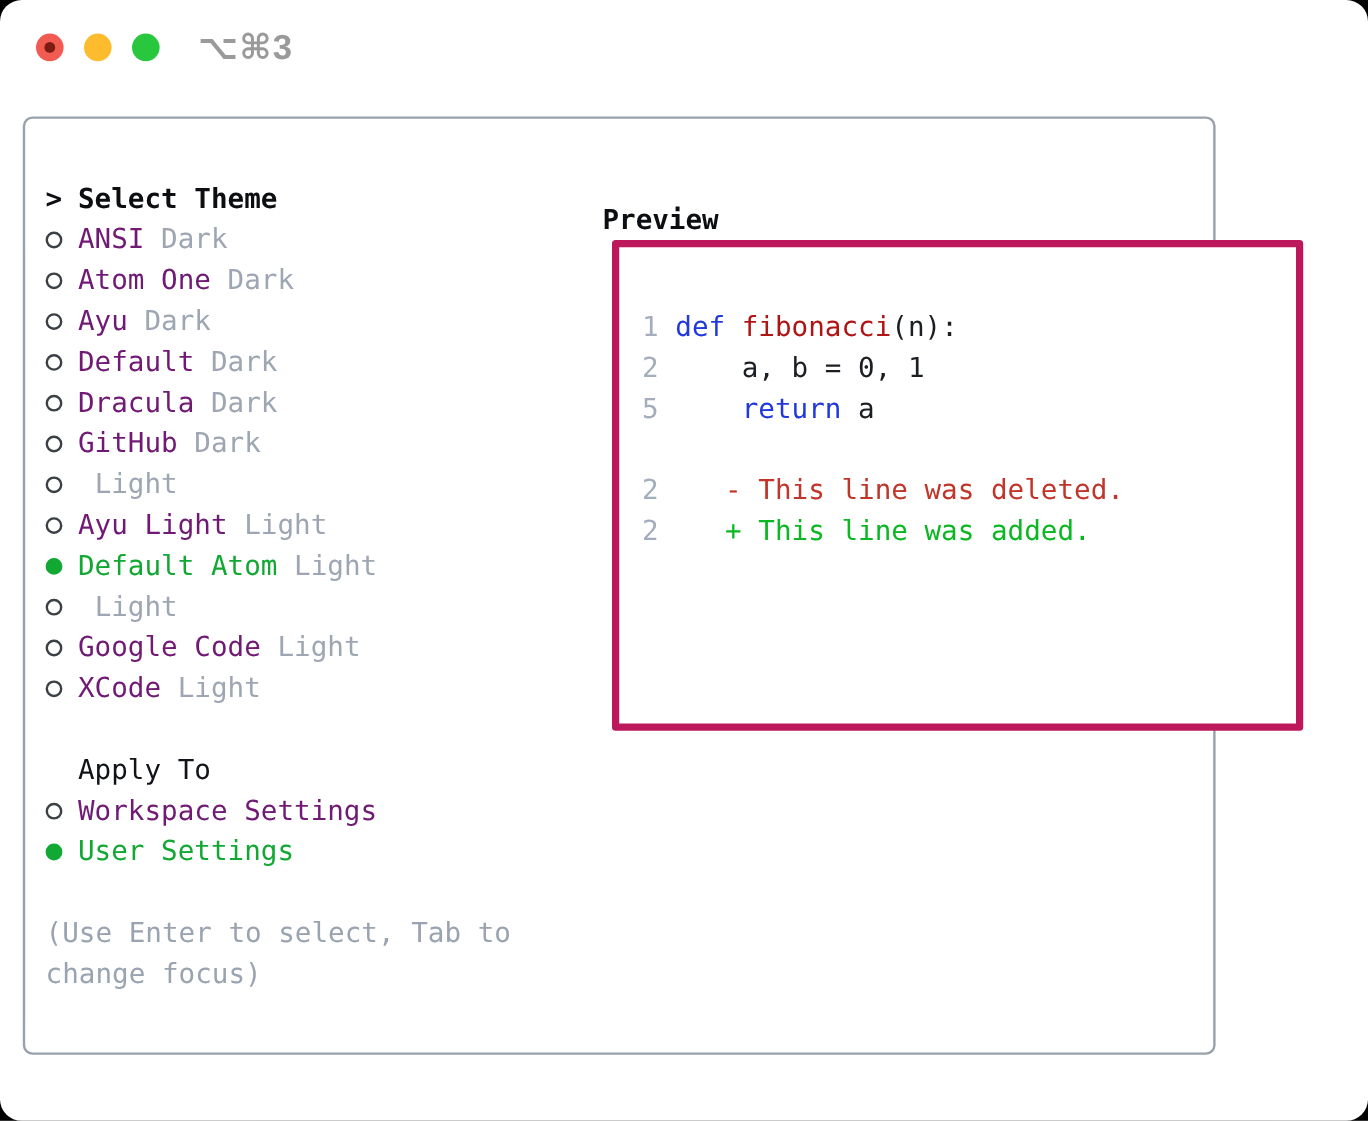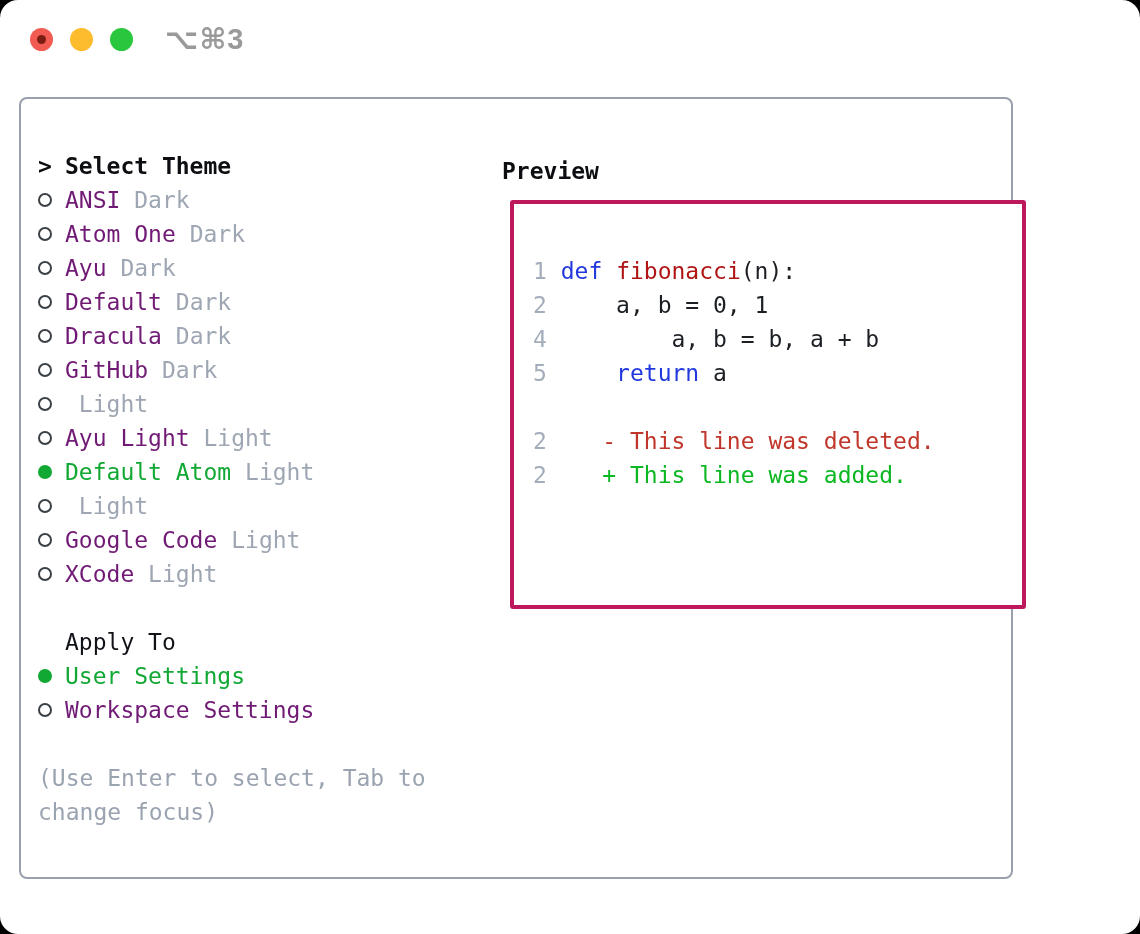--- a/index.html
+++ b/index.html
@@ -37,24 +37,24 @@
   .radio{width:14px;height:14px;box-sizing:border-box;border:2px solid #3b4046;border-radius:50%;}
   .radio.on{background:#12a834;border-color:#12a834;}
   .hdr{font-weight:700;color:#0c0e11;}
   .apply-hdr{color:#101317;}
   .name{color:#701a75;}
   .row.sel .name{color:#12a834;}
   .variant{color:#9da6b2;}
   .gap{height:34px;}
   .help{color:#9aa3b0;width:434px;white-space:normal;word-break:normal;}
   
-  .preview-label{position:absolute;left:481px;top:55px;height:34px;line-height:34px;font-weight:700;color:#0c0e11;}
+  .preview-label{position:absolute;left:481px;top:68px;height:34px;line-height:34px;font-weight:700;color:#0c0e11;}
   .preview-box{
-    position:absolute;left:489px;top:101px;width:516px;height:409px;
-    box-sizing:border-box;border:4px solid #be185d;border-radius:3px;
+    position:absolute;left:489px;top:101px;width:576px;height:409px;
+    box-sizing:border-box;border:6px solid #be185d;border-radius:3px;
     padding:50px 0 0 19px;background:#fff;overflow:hidden;
   }
   .cline{height:34px;white-space:pre;}
   .tk-num{color:#a3adbb;}
   .tk-pl{color:#1b1e23;}
   .tk-kw{color:#2138dd;}
   .tk-fn{color:#b01414;}
   .tk-ctx{color:#8a929c;}
   .tk-del{color:#c0362a;}
   .tk-add{color:#0bb822;}
@@ -95,36 +95,35 @@
         </div>
 
       <div class="gap"></div>
 
       <div class="row">
         <span class="marker"></span>
         <span class="apply-hdr">Apply To</span>
       </div>
 
       <div id="apply-list">
+          <div class="row"><span class="marker"><span class="radio"></span></span><span class="name">Workspace Settings</span></div>
           <div class="row sel"><span class="marker"><span class="radio on"></span></span><span class="name">User Settings</span></div>
-          <div class="row"><span class="marker"><span class="radio"></span></span><span class="name">Workspace Settings</span></div>
         </div>
 
       <div class="gap"></div>
 
       <div class="help">(Use Enter to select, Tab to change focus)</div>
     </div>
 
     <div class="preview-label">Preview</div>
 
     <div class="preview-box">
       <div id="code-lines">
           <div class="cline"><span class="tk-num">1</span><span class="tk-pl"> </span><span class="tk-kw">def</span><span class="tk-pl"> </span><span class="tk-fn">fibonacci</span><span class="tk-pl">(n):</span></div>
           <div class="cline"><span class="tk-num">2</span><span class="tk-pl">     a, b = 0, 1</span></div>
-          <div class="cline"><span class="tk-num">4</span><span class="tk-pl">         a, b = b, a + b</span></div>
           <div class="cline"><span class="tk-num">5</span><span class="tk-pl">     </span><span class="tk-kw">return</span><span class="tk-pl"> a</span></div>
         </div>
       <div class="gap"></div>
       <div id="diff-lines">
           <div class="cline"><span class="tk-num">2</span><span class="tk-del">    - This line was deleted.</span></div>
           <div class="cline"><span class="tk-num">2</span><span class="tk-add">    + This line was added.</span></div>
         </div>
     </div>
 
   </div>

